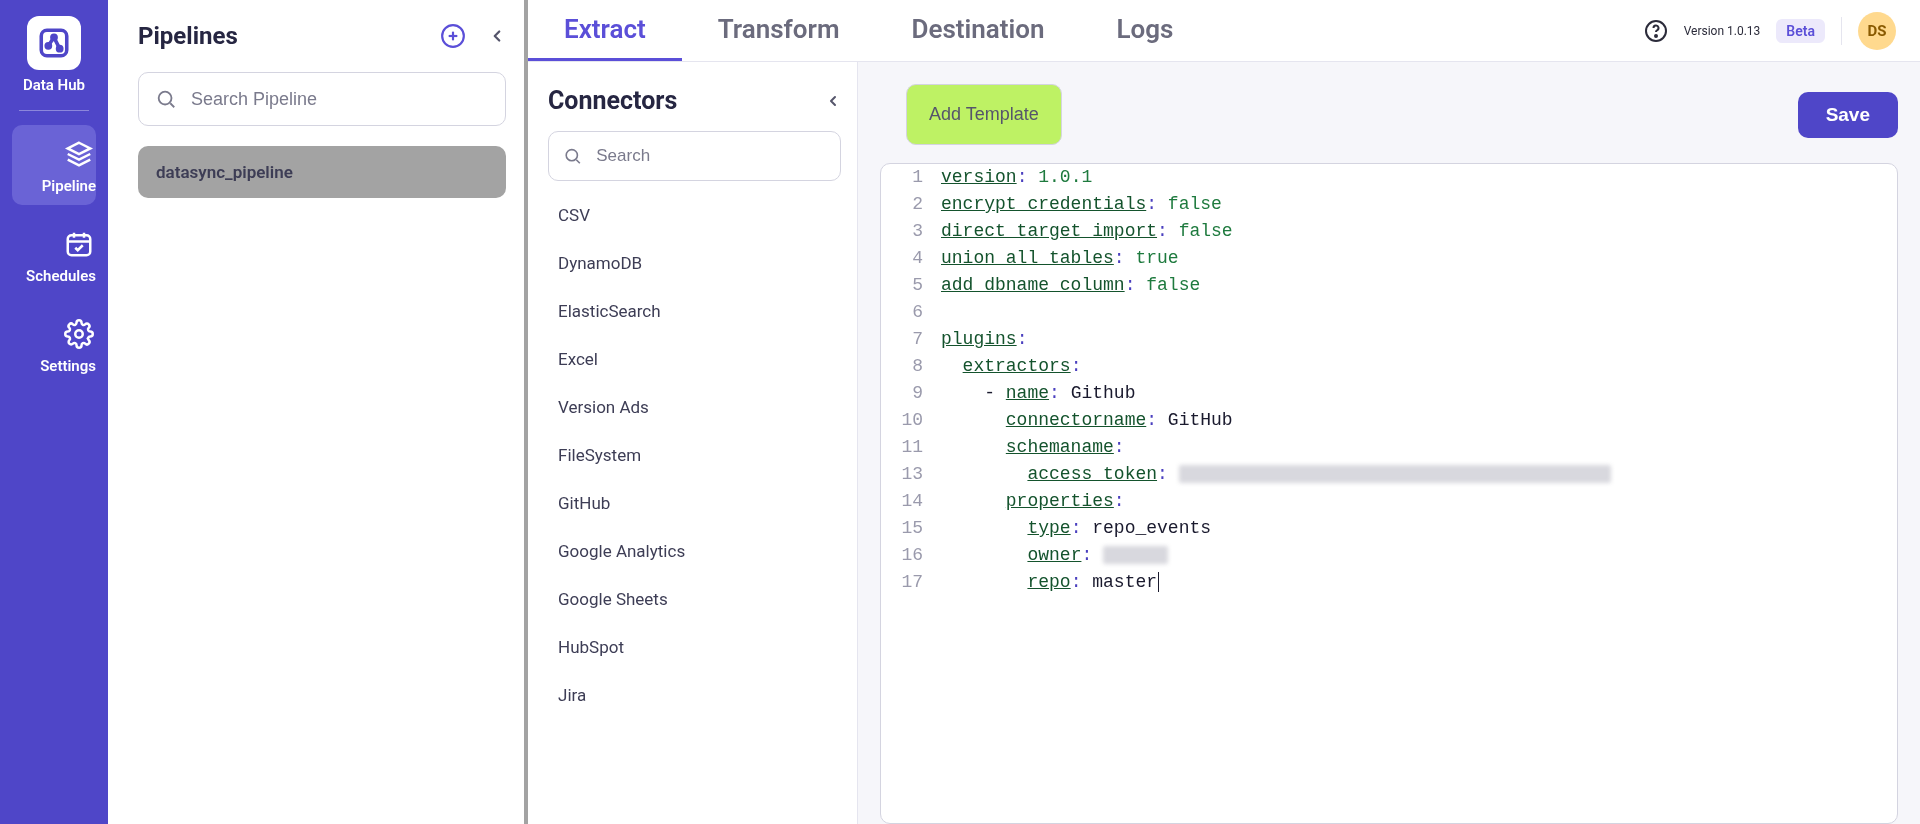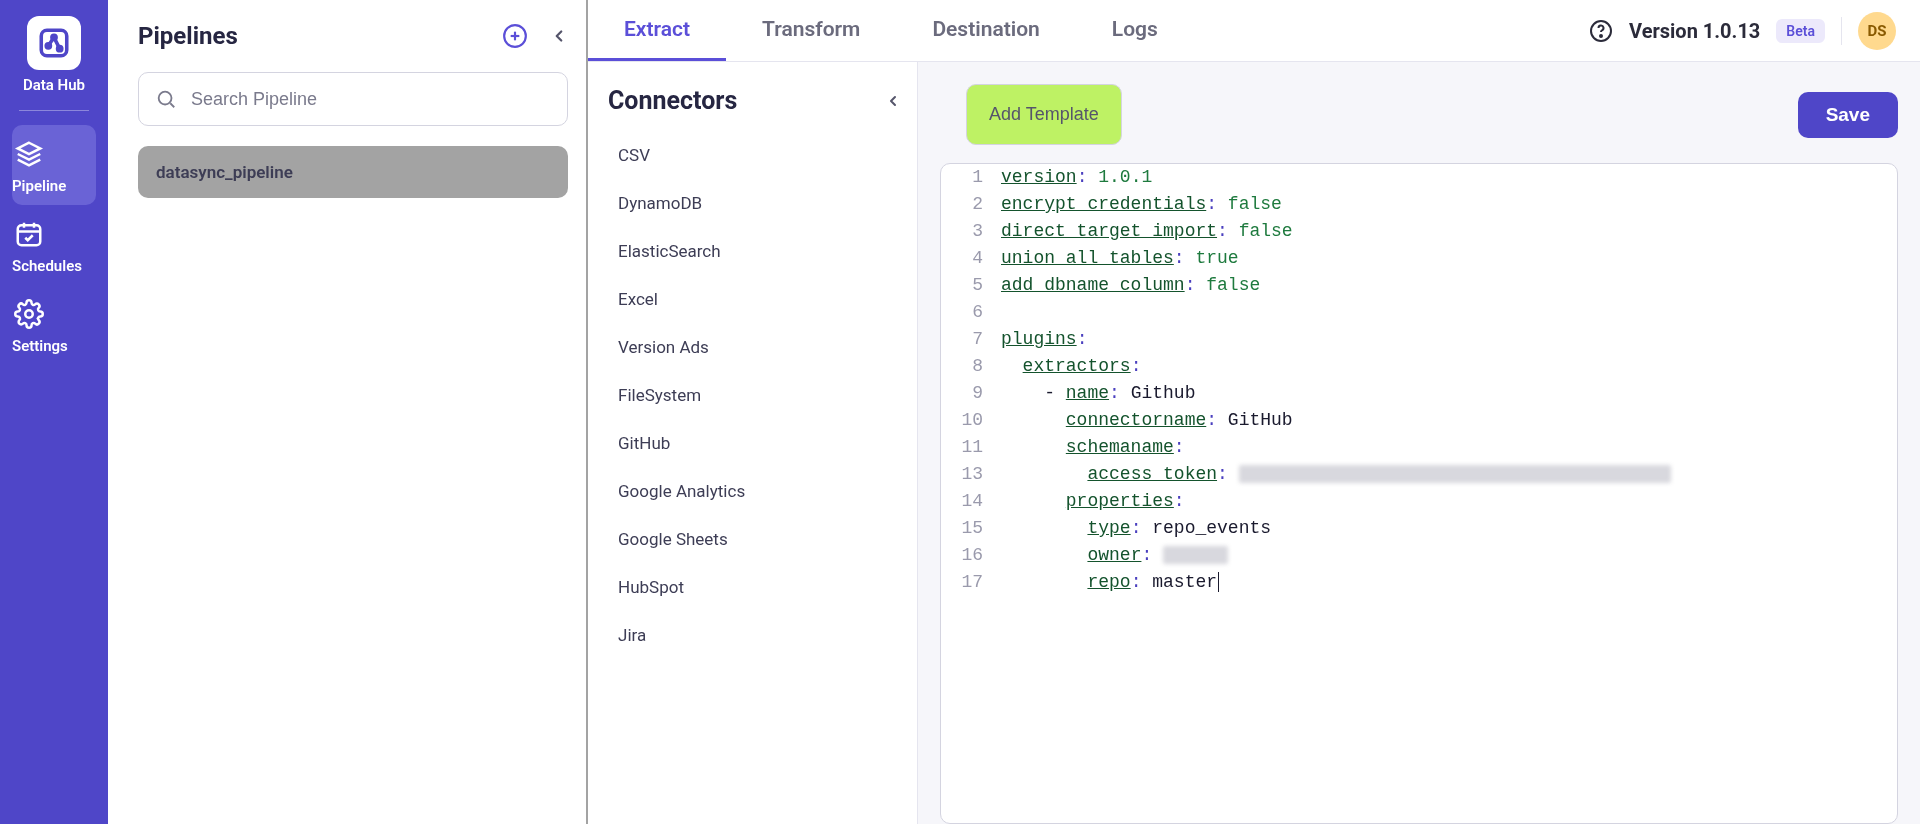--- a/index.html
+++ b/index.html
@@ -22,35 +22,36 @@
   flex-direction: column;
   align-items: center;
   padding-top: 16px;
   color: #fff;
   flex-shrink: 0;
 }
 .nav-rail .rail-item {
   width: 84px;
   display: flex;
   flex-direction: column;
-  align-items: flex-start;
+  align-items: flex-end;
   padding: 12px 0 10px;
   border-radius: 10px;
   cursor: pointer;
+  margin-bottom: 10px;
 }
 .nav-rail .rail-item.selected { background: #6a63d6; }
 .nav-rail .rail-item .icon { width:34px; height:34px; display:flex; align-items:center; justify-content:center;}
 .nav-rail .rail-item .label { font-size: 15px; margin-top:6px; font-weight:600; color:#fff;}
 .rail-divider { width:70px; height:1px; background: rgba(255,255,255,.35); margin:6px 0 14px;}
 .logo-box { width:54px; height:54px; border-radius:12px; background:#fff; display:flex; align-items:center; justify-content:center; margin-bottom:6px;}
 
 
 .pipelines-panel {
-  width: 480px;
-  border-right:2px solid #a3a3a3;
+  width: 420px;
+  border-right:4px solid #a3a3a3;
   padding: 22px 18px 0 30px;
   flex-shrink:0;
 }
 .pipelines-header { display:flex; align-items:center; justify-content:space-between; margin-bottom:22px;}
 .pipelines-header h2 { font-size:24px; font-weight:700; color:#262642;}
 .pipelines-header .header-actions { display:flex; align-items:center; gap:22px;}
 .icon-btn { cursor:pointer; display:flex; align-items:center; justify-content:center;}
 
 .search-box {
   display:flex; align-items:center;
@@ -74,26 +75,26 @@
 .main-col { flex:1; display:flex; flex-direction:column; min-width:0;}
 
 .top-bar {
   height:62px; border-bottom:1px solid #e5e5ef;
   display:flex; align-items:stretch; justify-content:space-between;
   padding:0 24px 0 0;
 }
 .tabs { display:flex; align-items:stretch;}
 .tab {
   padding:8px 36px; display:flex; align-items:center;
-  font-size:21px; font-weight:600; color:#6b6b7d; cursor:pointer;
+  font-size:26px; font-weight:600; color:#6b6b7d; cursor:pointer;
   border-bottom:3px solid transparent;
 }
 .tab.active { color:#5b4fd8; border-bottom-color:#5b4fd8;}
 .top-bar-right { display:flex; align-items:center; gap:16px;}
-.version-text { font-size:20px; color:#2b2b3a; font-weight:700;}
+.version-text { font-size:12px; color:#2b2b3a; font-weight:400;}
 .beta-badge {
   background:#ece9fb; color:#5b4fd8; font-size:14px; font-weight:600;
   padding:4px 10px; border-radius:6px;
 }
 .avatar {
   width:38px; height:38px; border-radius:50%;
   background:#ffd98e; color:#8a5a00; font-weight:700; font-size:15px;
   display:flex; align-items:center; justify-content:center;
 }
 .help-icon { width:24px; height:24px;}
@@ -269,20 +270,27 @@
     <div class="workspace">
 
       <div class="connectors-panel">
         <div class="connectors-header">
           <h3>Connectors</h3>
           <span class="icon-btn">
             <svg width="16" height="16" viewBox="0 0 24 24" fill="none" stroke="#55556b" stroke-width="3" stroke-linecap="round" stroke-linejoin="round">
                 <polyline points="15 18 9 12 15 6"></polyline>
               </svg>
           </span>
+        </div>
+        <div class="conn-search">
+          <svg width="22" height="22" viewBox="0 0 24 24" fill="none" stroke="#7a7a8c" stroke-width="2">
+              <circle cx="11" cy="11" r="7"></circle>
+              <line x1="21" y1="21" x2="16.65" y2="16.65"></line>
+            </svg>
+          <input type="text" placeholder="Search" style="">
         </div>
         <div class="connector-list" id="connector-list">
             <div class="connector-item">CSV</div>
             <div class="connector-item">DynamoDB</div>
             <div class="connector-item">ElasticSearch</div>
             <div class="connector-item">Excel</div>
             <div class="connector-item">Version Ads</div>
             <div class="connector-item">FileSystem</div>
             <div class="connector-item">GitHub</div>
             <div class="connector-item">Google Analytics</div>

